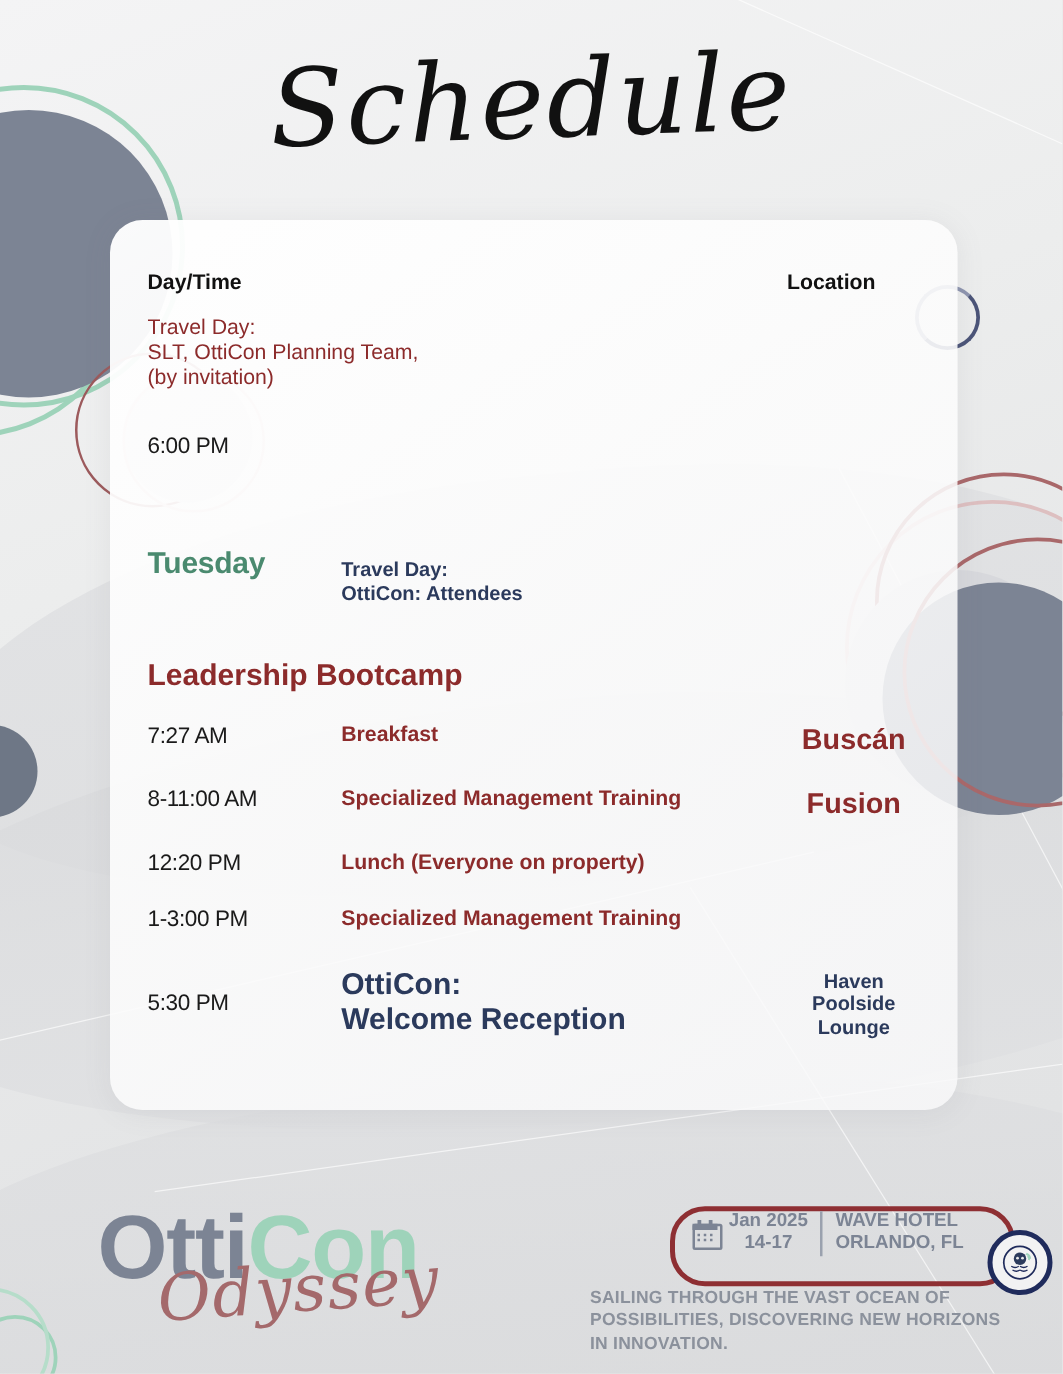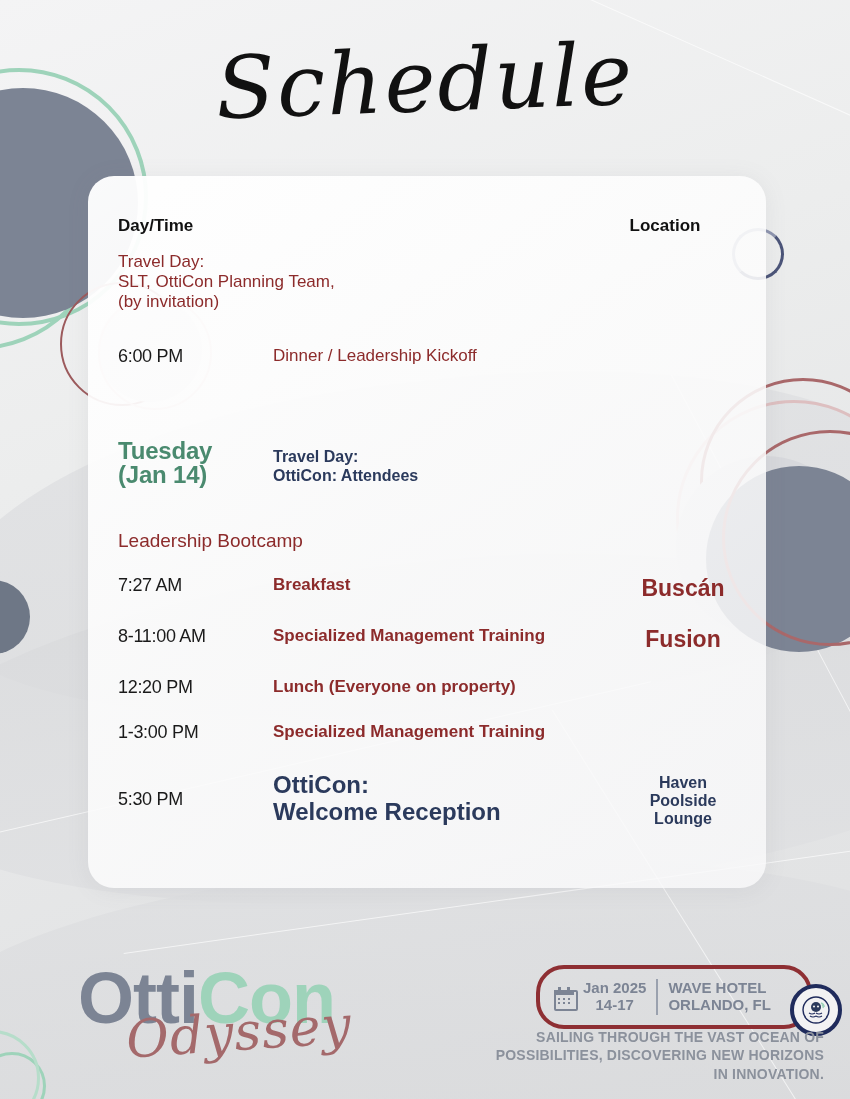--- a/index.html
+++ b/index.html
@@ -97,42 +97,42 @@
     font-size:24px;font-weight:700;color:#4a8a6f;line-height:1.02;
     letter-spacing:-.2px;
   }
   .time-label{font-size:18px;font-weight:400;color:#1a1a1a;letter-spacing:-.3px;}
   .det-maroon{font-size:17px;font-weight:400;color:#8c2b2b;line-height:1.17;}
   .det-maroon-b{font-size:17px;font-weight:700;color:#8c2b2b;line-height:1.2;}
   .det-navy-b{font-size:16px;font-weight:700;color:#2b3a5c;line-height:1.2;}
   .det-navy-big{font-size:24px;font-weight:700;color:#2b3a5c;line-height:1.15;}
   .loc-maroon{font-size:23px;font-weight:700;color:#8c2b2b;}
   .loc-navy{font-size:16px;font-weight:700;color:#2b3a5c;line-height:1.15;}
-  .section-head{font-size:19px;font-weight:400;color:#8c2b2b;}
+  .section-head{font-size:24px;font-weight:700;color:#8c2b2b;}
 
   
   .logo-wrap{position:absolute;left:78px;top:962px;width:360px;height:110px;}
   .logo-text{
     position:absolute;left:0;top:0;font-size:72px;font-weight:700;
     letter-spacing:-1px;line-height:1;
   }
   .logo-otti{color:#7c8494;}
   .logo-con{color:#9ed3ba;}
   .logo-script{
     position:absolute;left:48px;top:40px;
     font-family:"DejaVu Serif", serif;font-style:italic;font-weight:400;
     font-size:52px;color:#a4696b;letter-spacing:1px;
     transform:rotate(-4deg);
   }
 
   
   .badge{
     position:absolute;left:536px;top:965px;width:268px;height:56px;
     border:4px solid #8e2f33;border-radius:28px;
-    display:flex;align-items:center;
+    display:flex;align-items:flex-start;
   }
   .badge-left{display:flex;align-items:center;padding-left:14px;gap:9px;}
   .cal-icon{width:20px;height:20px;position:relative;flex:0 0 20px;}
   .cal-icon .cal-body{
     position:absolute;left:0;top:3px;width:20px;height:17px;
     border:2px solid #7c8494;border-radius:2px;background:transparent;
   }
   .cal-icon .cal-top{
     position:absolute;left:0;top:3px;width:20px;height:5px;background:#7c8494;
   }
@@ -145,21 +145,21 @@
   .badge-div{
     width:2px;height:36px;background:#9aa1ae;margin:0 10px;flex:0 0 2px;
   }
   .badge-venue{font-size:15px;font-weight:700;color:#7c8494;line-height:1.12;}
   .octo{
     position:absolute;left:790px;top:984px;width:44px;height:44px;border-radius:50%;
     background:#f2f2f3;border:4px solid #1f2b5c;
     display:flex;align-items:center;justify-content:center;
   }
   .tagline{
-    position:absolute;left:484px;top:1028px;width:340px;text-align:right;
+    position:absolute;left:472px;top:1028px;width:340px;text-align:left;
     font-size:14px;font-weight:700;color:#8b919c;line-height:1.32;letter-spacing:.2px;
   }
 </style>
 </head>
 <body>
 
 <div class="page">
 
   <div class="wave wave-a"></div>
   <div class="wave wave-b"></div>
@@ -205,30 +205,26 @@
         <div class="det-maroon">SLT, OttiCon Planning Team,</div>
         <div class="det-maroon">(by invitation)</div>
       </div>
       <div class="col-loc"></div>
     </div>
 
     <div class="row" style="margin-top:34px;">
       <div class="col-time">
         <div class="time-label">6:00 PM</div>
       </div>
-      <div class="col-details">
-        <div class="det-maroon">Dinner / Leadership Kickoff</div>
-      </div>
       <div class="col-loc"></div>
     </div>
 
     <div class="row" style="margin-top:72px;">
       <div class="col-time">
         <div class="day-label">Tuesday</div>
-        <div class="day-label">(Jan 14)</div>
       </div>
       <div class="col-details" style="padding-top:8px;">
         <div class="det-navy-b">Travel Day:</div>
         <div class="det-navy-b">OttiCon: Attendees</div>
       </div>
       <div class="col-loc"></div>
     </div>
 
     <div class="row" style="margin-top:42px;">
       <div class="section-head">Leadership Bootcamp</div>

